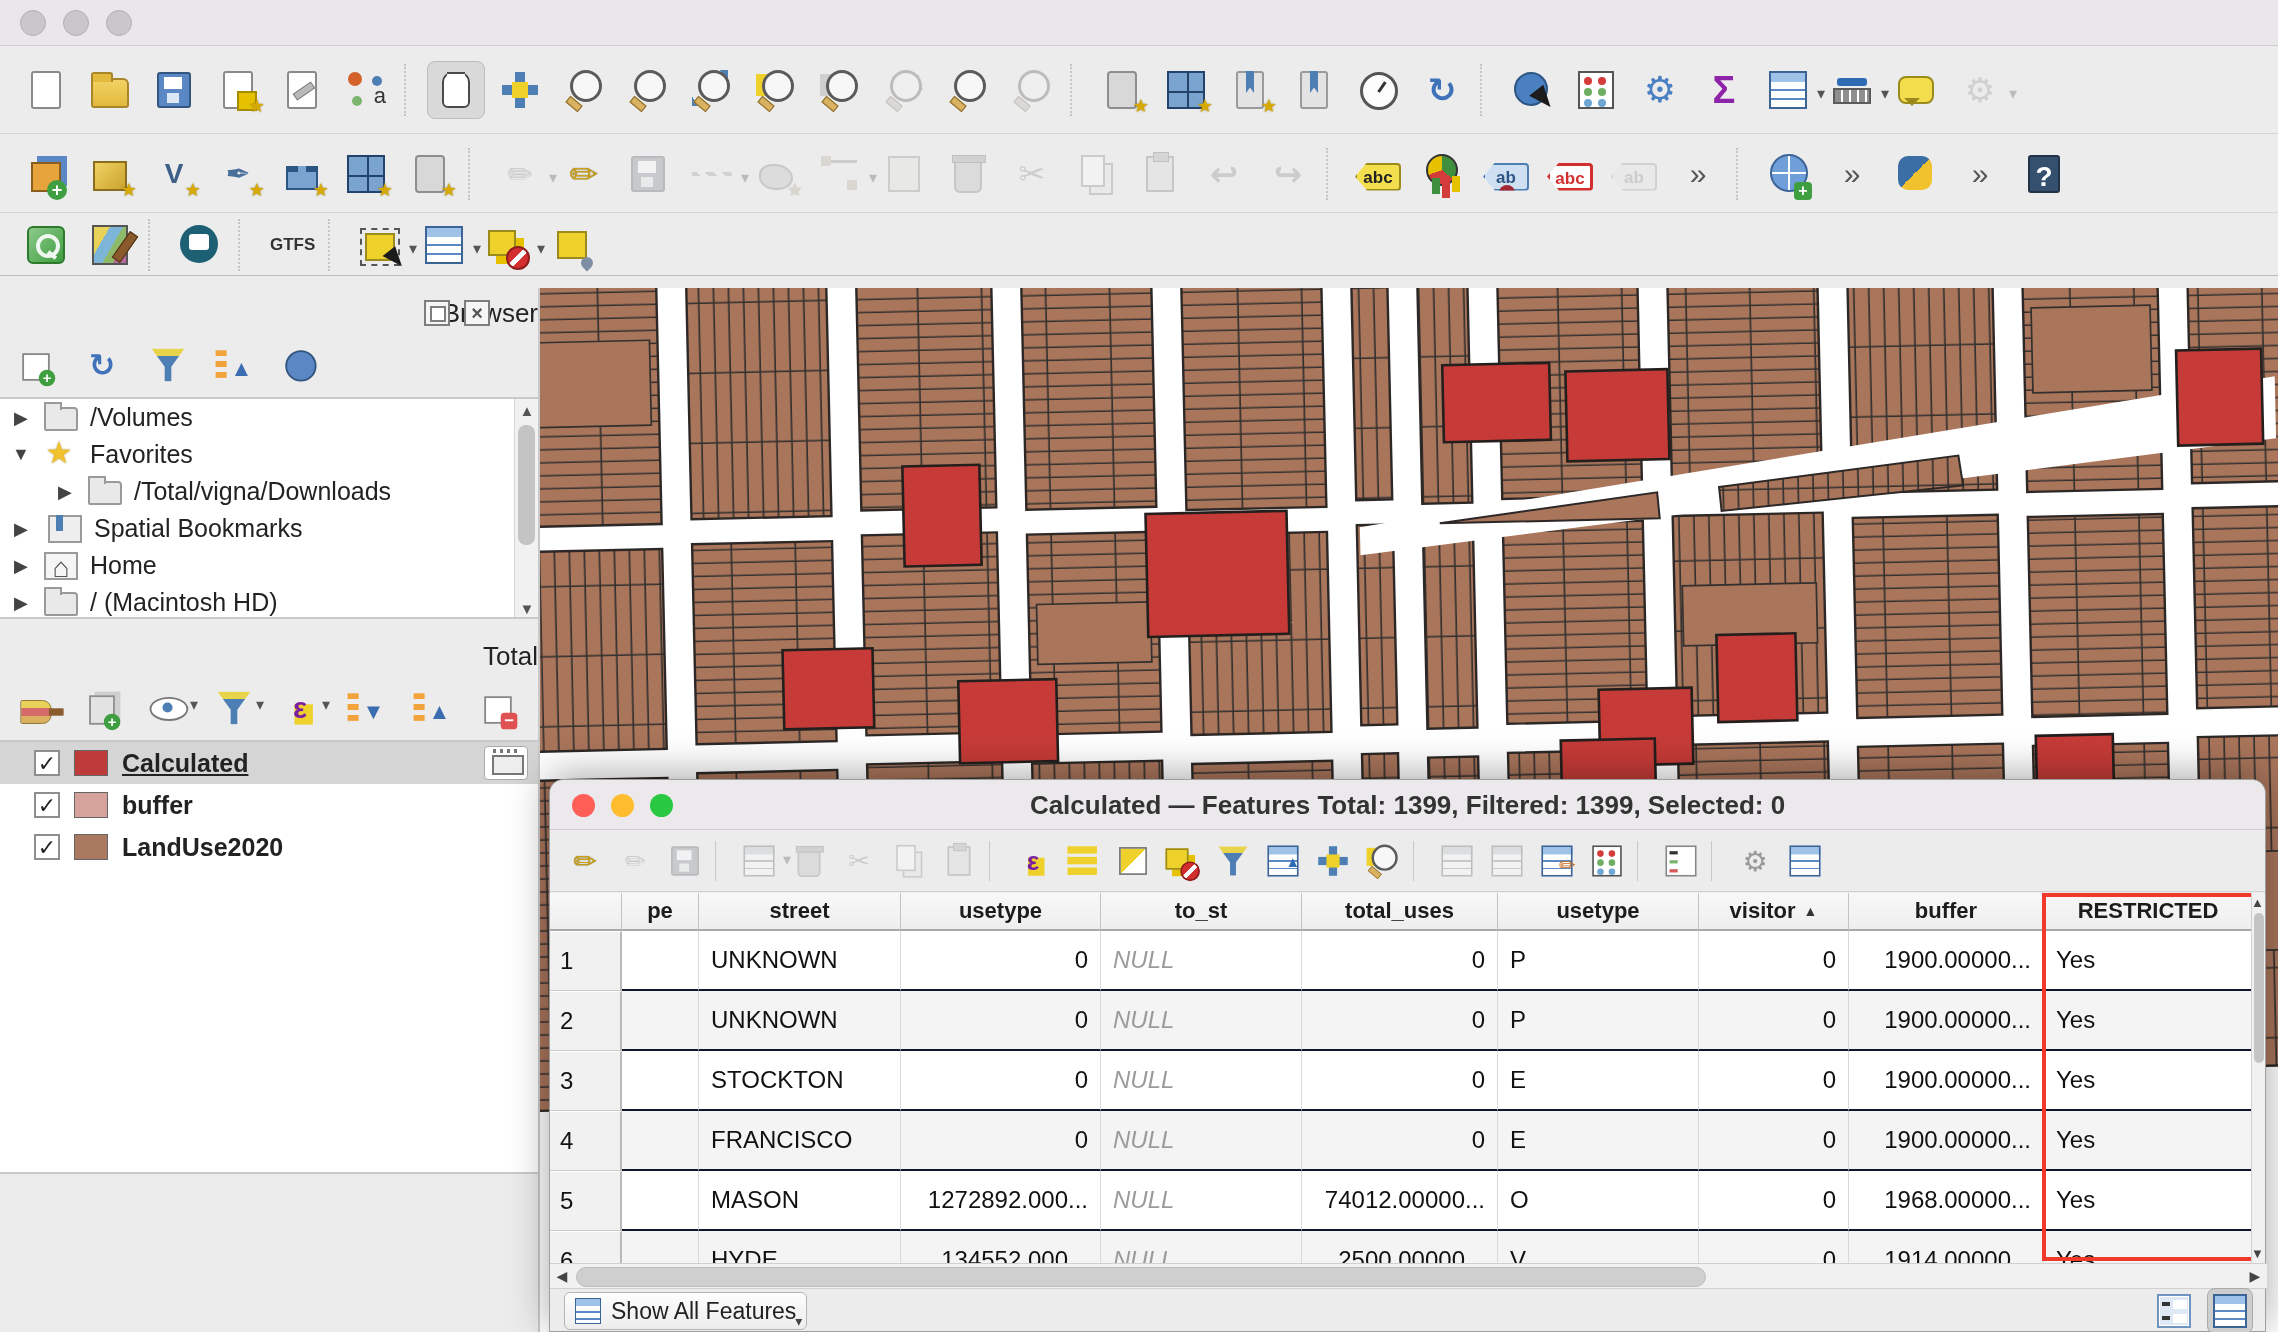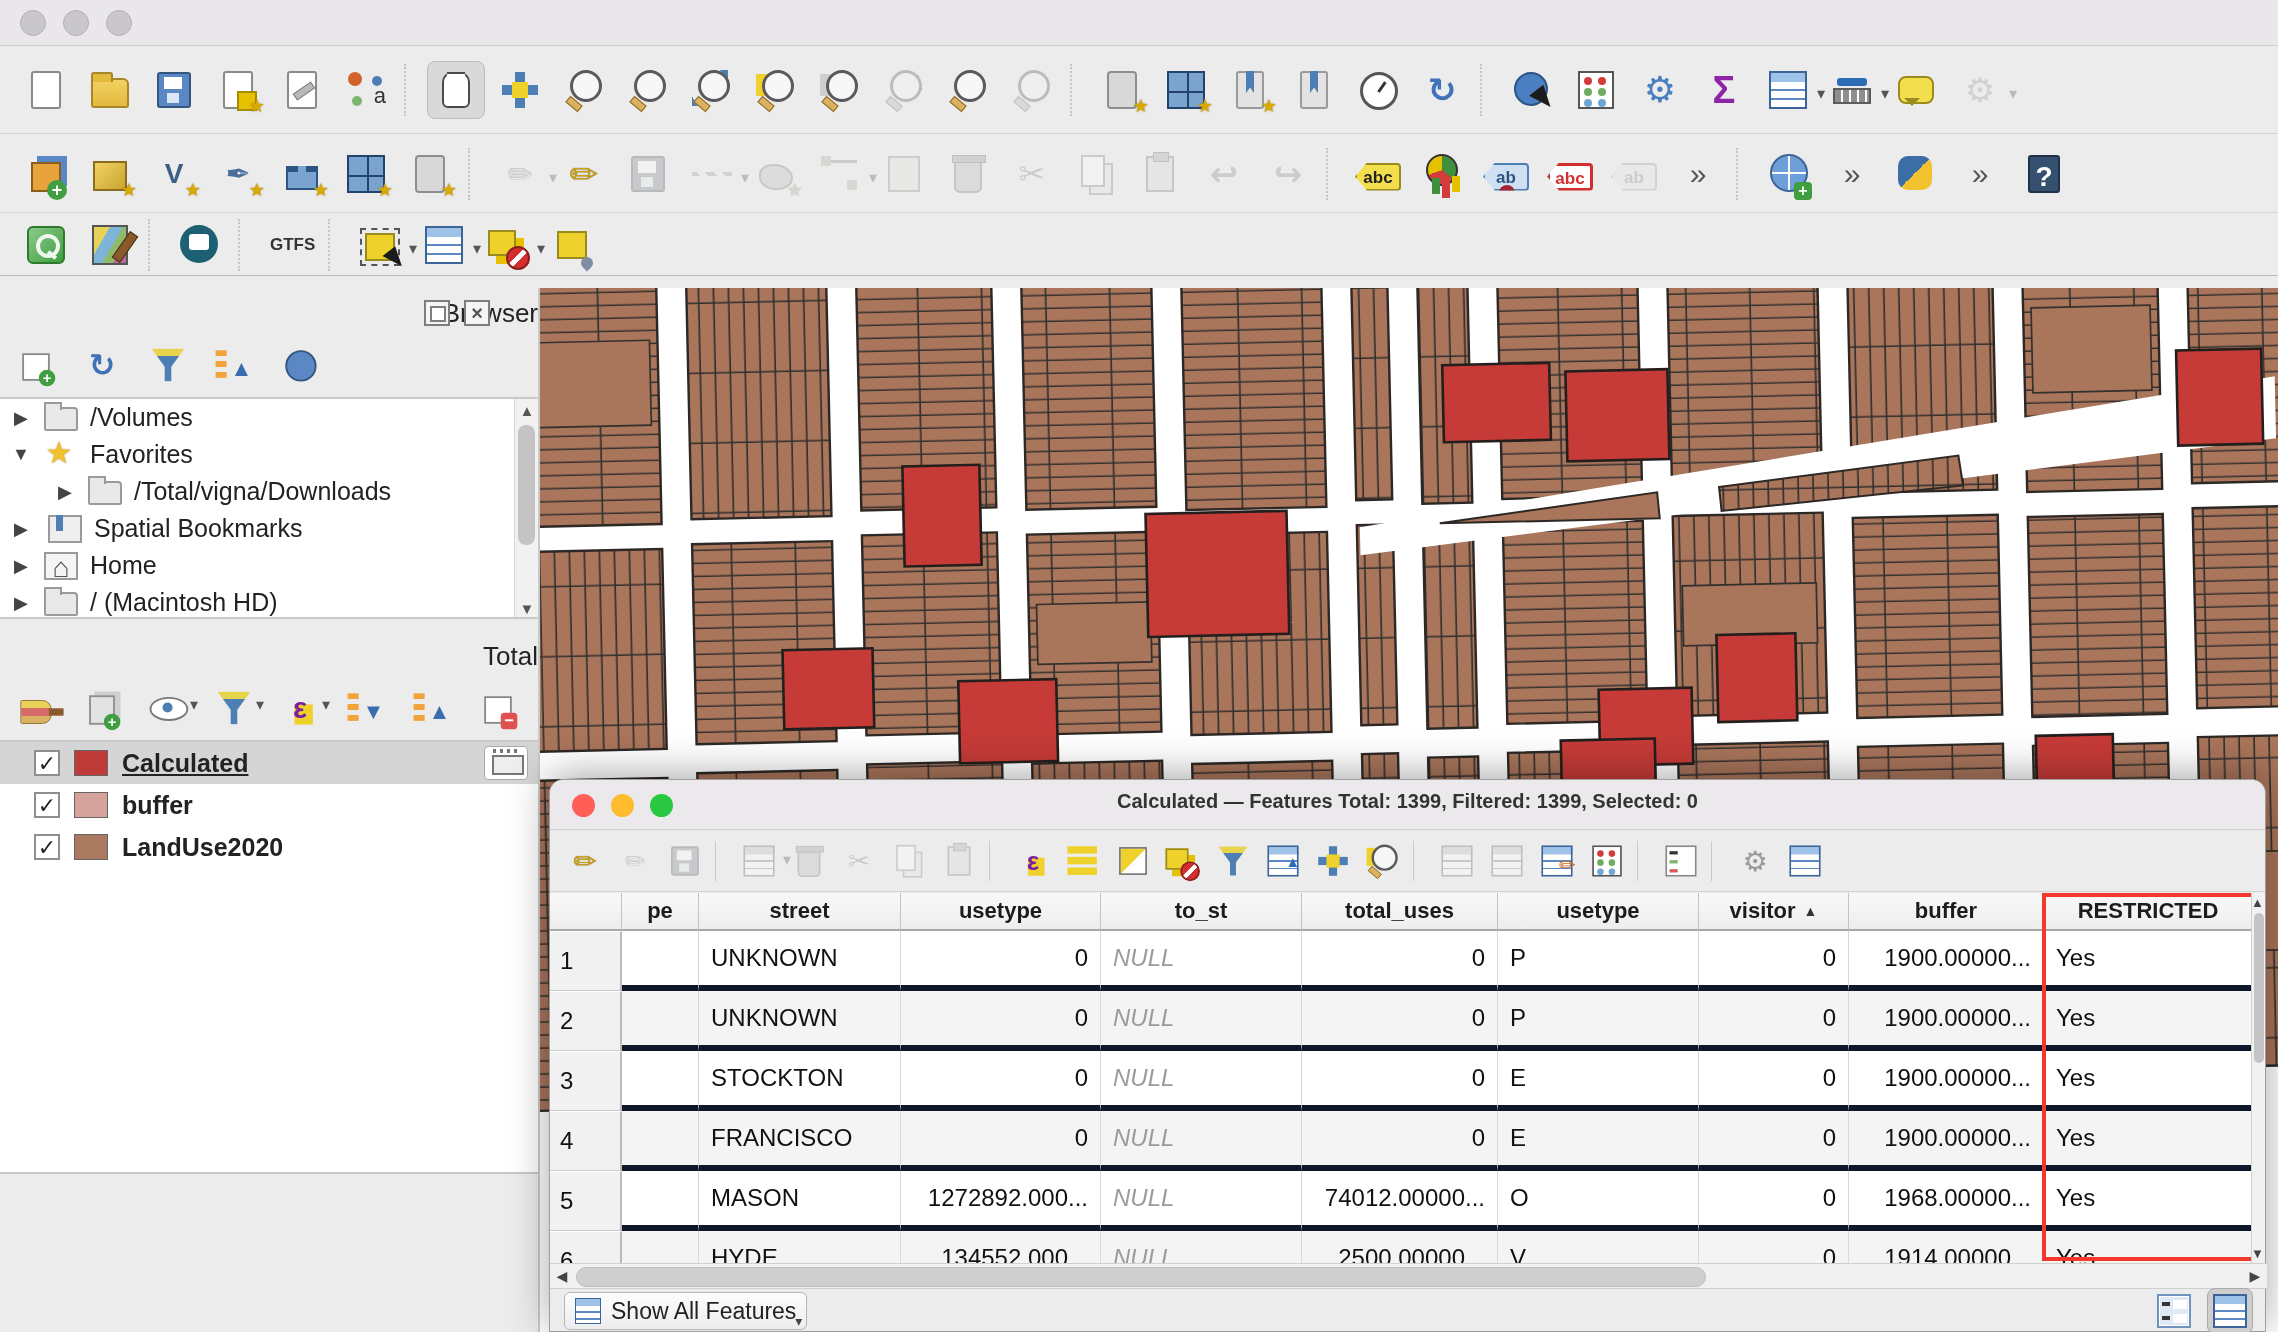--- a/index.html
+++ b/index.html
@@ -198,34 +198,34 @@
   
   #map { position:absolute; left:540px; top:288px; width:1738px; height:1044px; background:#fff; box-shadow:inset 0 6px 8px -4px rgba(0,0,0,.35); }
   #map svg { display:block; }
 
   
   #attr { position:absolute; left:549px; top:779px; width:1717px; height:553px; background:#ececec; border:1px solid #9e9e9e; border-radius:14px 14px 0 0; box-shadow:0 -4px 40px rgba(0,0,0,.35); }
   #attr-titlebar { height:50px; background:#ece9ed; border-bottom:1px solid #cfcdd0; border-radius:14px 14px 0 0; position:relative; }
   #attr-titlebar .lights { top:14px; left:22px; gap:16px; }
   #attr-titlebar .light { width:23px; height:23px; border:none; }
   .lr { background:#ff5f57 !important; } .ly { background:#febc2e !important; } .lg { background:#28c840 !important; }
-  #attr-title { position:absolute; left:0; right:0; top:10px; text-align:center; font-size:20px; font-weight:bold; color:#333; }
+  #attr-title { position:absolute; left:0; right:0; top:10px; text-align:center; font-size:26px; font-weight:bold; color:#333; }
   #attr-toolbar { height:62px; display:flex; align-items:center; padding-left:10px; border-bottom:1px solid #d0d0d0; }
   #attr-toolbar .tbtn { width:48px; height:48px; margin:0 1px; }
   #attr-toolbar .ic { transform:scale(.82); }
   #attr-toolbar .tsep { height:40px; margin:0 5px; border-left:1px solid #c9c9c9; }
 
   #grid { position:absolute; left:0; top:113px; width:1703px; height:370px; overflow:hidden; background:#fff; }
   .hdr { display:flex; height:38px; }
   .hcell { background:linear-gradient(#f8f8f8,#eeeeee); border-right:1px solid #c3c3c3; border-bottom:2px solid #a8a8a8; font-size:22px; font-weight:bold; display:flex; align-items:center; justify-content:center; gap:8px; color:#1c1c1c; }
   .hcell .sort { font-size:14px; color:#333; }
   .grow { display:flex; height:60px; }
   .grow.alt .cell { background:#f4f4f4; }
   .numcell { width:72px; background:#f1f1f1; border-right:2px solid #b9b9b9; border-bottom:1px solid #c9c9c9; font-size:24px; display:flex; align-items:center; padding-left:10px; color:#111; border-top:1px solid #fff; }
-  .cell { border-right:1px solid #d9d9d9; border-bottom:6px solid #0f172a; font-size:24px; display:flex; align-items:center; padding:0 12px; background:#fff; color:#111; white-space:nowrap; overflow:hidden; }
+  .cell { border-right:1px solid #d9d9d9; border-bottom:2px solid #0f172a; font-size:24px; display:flex; align-items:center; padding:0 12px; background:#fff; color:#111; white-space:nowrap; overflow:hidden; }
   .cell.r { justify-content:flex-end; }
   .cell.null { color:#9b9b9b; font-style:italic; }
   #annot { position:absolute; border:4px solid #f2392c; pointer-events:none; }
 
   #vsb { position:absolute; right:0; top:113px; width:14px; height:370px; background:#f1f1f1; border-left:1px solid #d0d0d0; }
   #vsb .arr { position:absolute; right:2px; width:12px; font-size:13px; color:#444; text-align:center; }
   #vsb .thumb { position:absolute; left:2px; width:10px; height:150px; top:20px; background:#c4c4c4; border-radius:5px; }
   #hsb { position:absolute; left:0; top:483px; width:1717px; height:26px; background:#f1f1f1; border-top:1px solid #d0d0d0; border-bottom:1px solid #d0d0d0; }
   #hsb .arr { position:absolute; top:0; width:24px; height:24px; font-size:14px; color:#444; text-align:center; line-height:24px; }
   #hsb .thumb { position:absolute; left:26px; top:3px; width:1130px; height:20px; background:#cfcfcf; border-radius:10px; border:1px solid #bdbdbd; }

